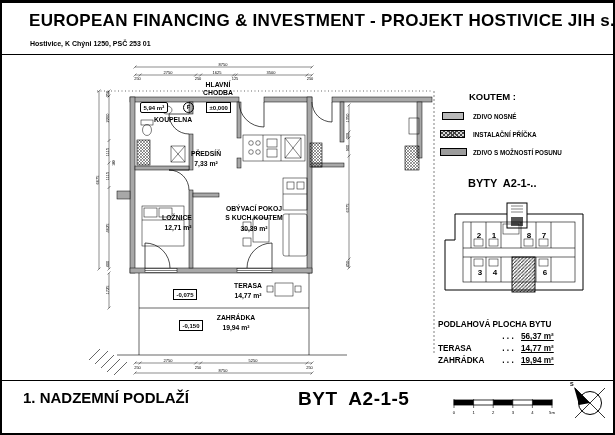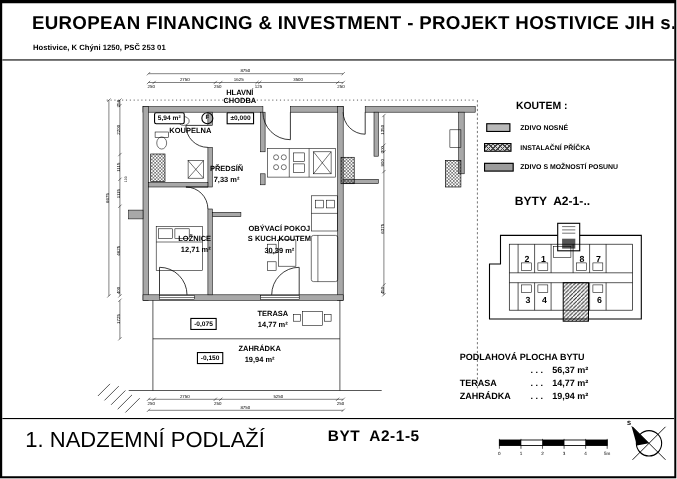--- a/index.html
+++ b/index.html
@@ -18,25 +18,25 @@
          font-size:5.5px;font-weight:bold;text-align:center;line-height:9px;}
   .legend-title{left:467px;top:88px;font-size:9.5px;font-weight:bold;white-space:pre;}
   .swatch{position:absolute;border:1px solid #000;box-sizing:border-box;}
   .sw-solid{background:#b9b9b9;}
   .sw-hatch{background:
      repeating-linear-gradient(45deg,#444 0 1px,transparent 1px 3px),
      repeating-linear-gradient(-45deg,#444 0 1px,transparent 1px 3px),#d8d8d8;}
   .sw-dark{background:#9c9c9c;border-width:1.2px;}
   .legend-lab{position:absolute;font-size:6.3px;font-weight:bold;white-space:pre;}
   .byty-title{left:466px;top:174px;font-size:11px;font-weight:bold;white-space:pre;}
-  .areas{left:416px;top:317px;width:118px;font-weight:bold;font-size:8.2px;}
+  .areas{left:436px;top:317px;width:118px;font-weight:bold;font-size:8.2px;}
   .areas .row{display:grid;grid-template-columns:57px 26px auto;margin-top:3px;}
-  .areas .dots{text-align:center;} .areas .val{text-align:center;white-space:pre;}
-  .floor-title{left:21px;top:386px;font-size:20px;font-weight:normal;white-space:pre;}
-  .unit-title{left:296px;top:385px;font-size:14px;font-weight:bold;white-space:pre;letter-spacing:.5px;text-align:right;}
+  .areas .dots{text-align:center;} .areas .val{text-align:left;white-space:pre;text-decoration:underline;}
+  .floor-title{left:21px;top:386px;font-size:15px;font-weight:bold;white-space:pre;}
+  .unit-title{left:296px;top:385px;font-size:19px;font-weight:bold;white-space:pre;letter-spacing:.5px;text-align:right;}
   svg text{font-family:"Liberation Sans",sans-serif;}
 </style>
 </head>
 <body>
 
 <div class="page">
 
   <div class="abs title">EUROPEAN FINANCING &amp; INVESTMENT - PROJEKT HOSTIVICE JIH s.r.o.</div>
   <div class="abs subtitle">Hostivice, K Chýni 1250, PSČ 253 01</div>
   <div class="hr" style="top:51px"></div>

